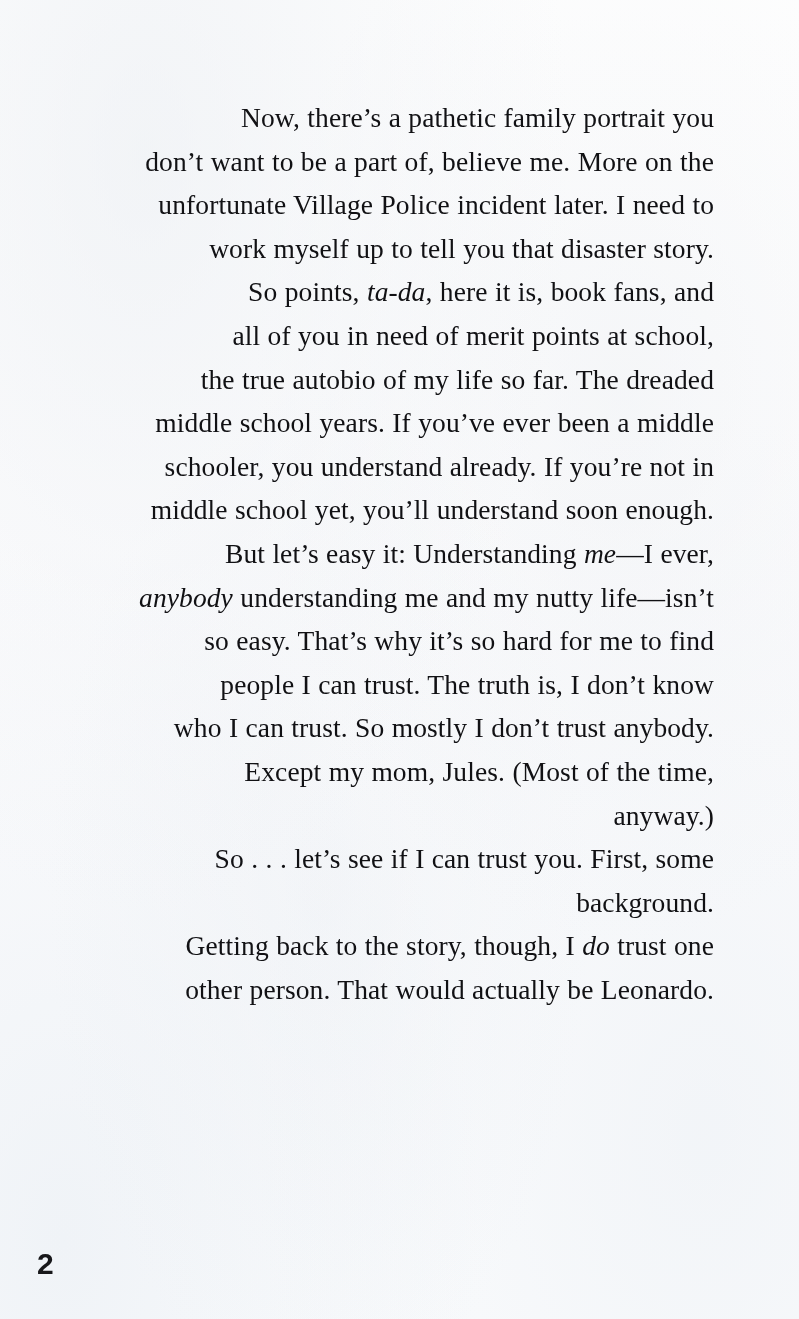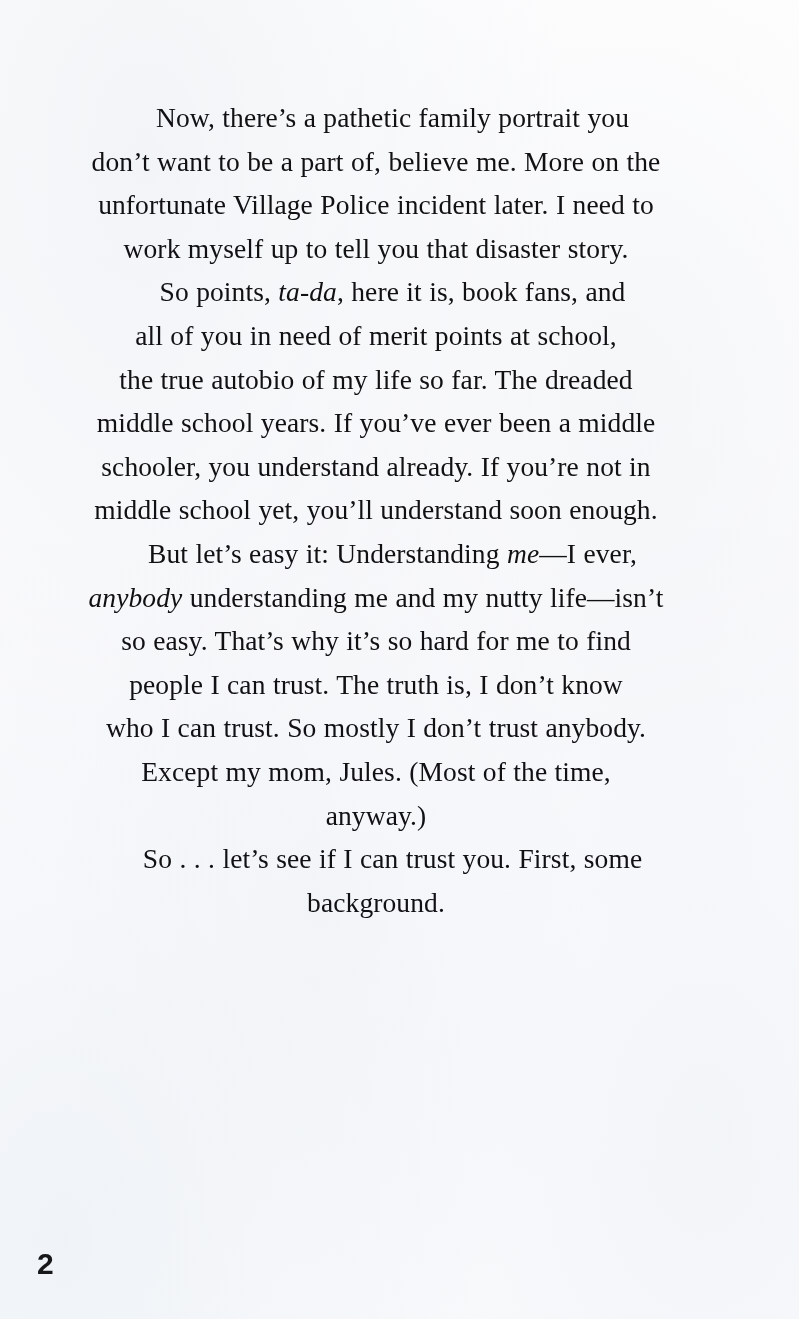--- a/index.html
+++ b/index.html
@@ -39,21 +39,21 @@
 
   p.para {
     margin: 0;
     padding: 0;
     font-size: 27.5px;
     line-height: 43.6px;
     color: #111114;
     text-indent: 33px;
     letter-spacing: 0.1px;
     word-spacing: 0.4px;
-    text-align: center;
+    text-align: right;
     white-space: pre-wrap;
   }
 
   em {
     font-style: italic;
   }
 
   .pagenum {
     position: absolute;
     left: 37px;
@@ -90,18 +90,20 @@
 so easy. That’s why it’s so hard for me to find
 people I can trust. The truth is, I don’t know
 who I can trust. So mostly I don’t trust anybody.
 Except my mom, Jules. (Most of the time,
 anyway.)</span></p>
 
     <p class="para"><span>So . . . let’s see if I can trust you. First, some
 background.</span></p>
 
 
+    <p class="para"><span>Getting back to the story, though, I </span><em>do</em><span> trust one
+other person. That would actually be Leonardo.</span></p>
 
   </div>
 
   <div class="pagenum">2</div>
 
 </div>
 
 </body></html>

